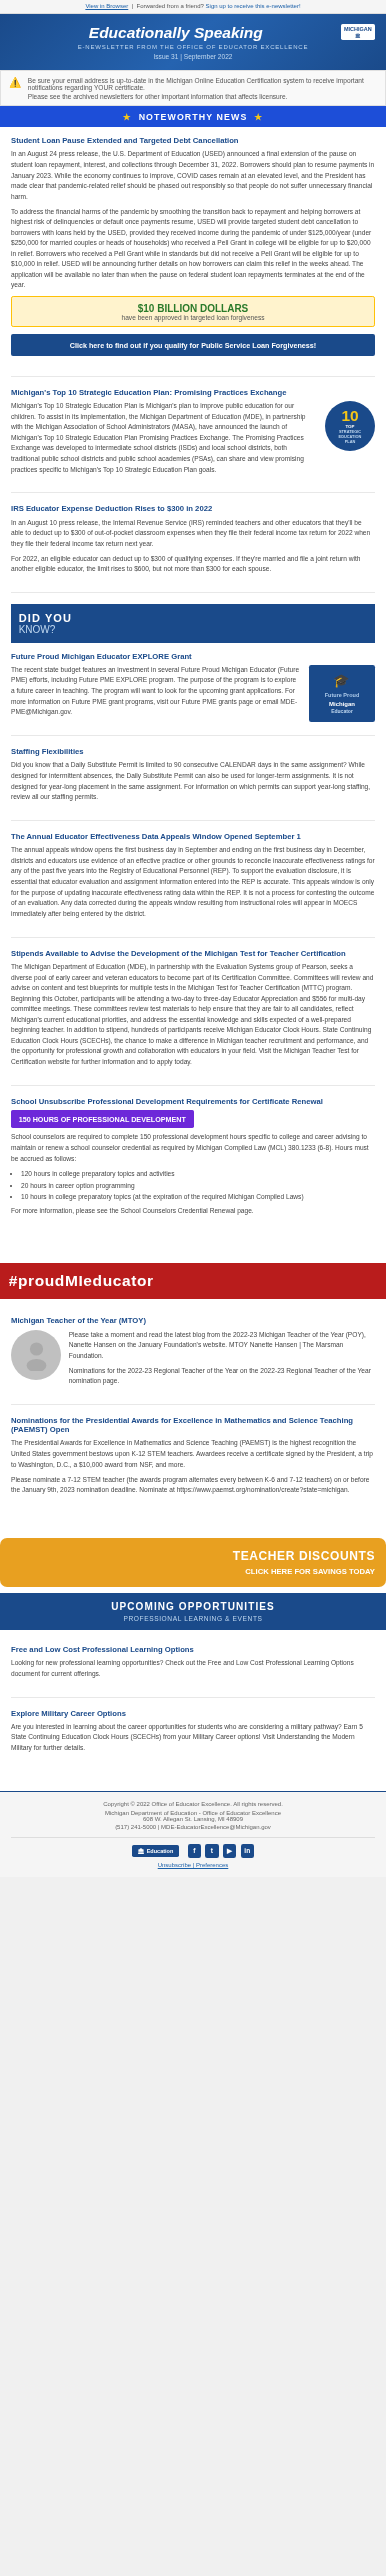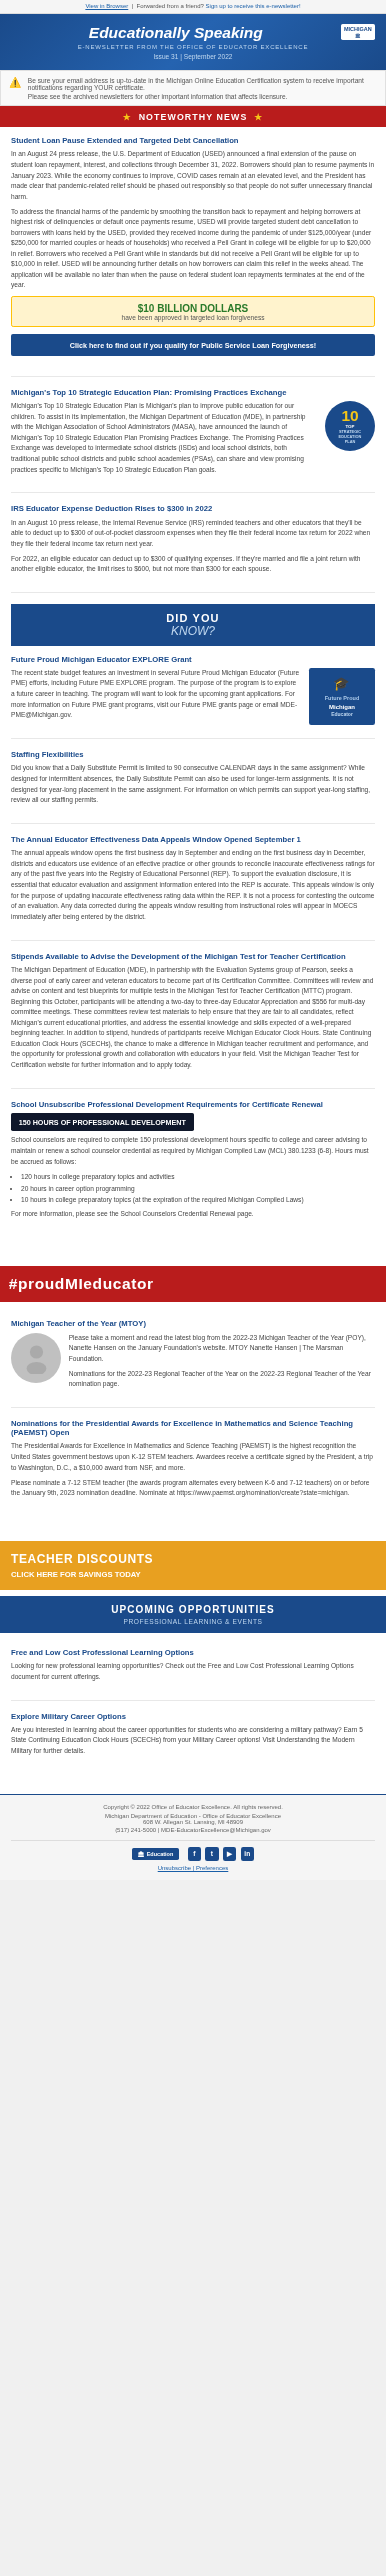--- a/index.html
+++ b/index.html
@@ -16,21 +16,21 @@
     .header-banner .edu-speaking { font-size: 15.5px; font-weight: bold; font-style: italic; color: #fff; }
     .header-banner .subtitle { font-size: 6px; letter-spacing: 0.8px; text-transform: uppercase; color: #c0d8f0; margin-top: 2.2px; }
     .header-banner .issue { font-size: 6.6px; color: #c0d8f0; margin-top: 3.3px; }
     .mi-logo { float: right; background: #fff; color: #1a4a8a; font-weight: bold; font-size: 5.5px; padding: 2.2px 3.3px; border-radius: 1.7px; }
 
     
     .notification-bar { background: #f9f9f9; border: 0.6px solid #e0e0e0; padding: 5.5px 8.8px; font-size: 6.6px; color: #555; display: flex; align-items: flex-start; gap: 5.5px; }
     .notif-icon { font-size: 10px; color: #f5a623; flex-shrink: 0; }
 
     
-    .noteworthy { background: #b91c1c; color: #fff; text-align: center; padding: 5.5px; font-size: 8.8px; font-weight: bold; letter-spacing: 1.1px; margin: 0; }
+    .noteworthy { background: #1d4ed8; color: #fff; text-align: center; padding: 5.5px; font-size: 8.8px; font-weight: bold; letter-spacing: 1.1px; margin: 0; }
     .noteworthy-star { color: #f5c518; margin: 0 3.3px; }
 
     
     .content { padding: 8.8px 11px; }
     .section { margin-bottom: 11px; padding-bottom: 13px; border-bottom: 0.6px solid #e8e8e8; }
     .section:last-child { border-bottom: none; }
 
     .section-title { font-size: 7.7px; font-weight: bold; color: #1a4a8a; margin-bottom: 4.4px; }
     .section p { font-size: 6.6px; line-height: 1.6; margin-bottom: 4.4px; color: #444; }
     .section ul { padding-left: 10px; font-size: 6.6px; line-height: 1.7; color: #444; }
@@ -39,46 +39,46 @@
     .cta-button { display: block; background: #1a4a8a; color: #fff; text-align: center; padding: 6.6px 11px; font-weight: bold; font-size: 7.2px; margin: 6.6px 0; border-radius: 2px; }
 
     
     .two-col { display: flex; gap: 19px; align-items: flex-start; }
     .two-col .text-col { flex: 1; }
     .two-col .img-col { flex-shrink: 0; }
     .top10-badge { background: #1a4a8a; color: #fff; width: 50px; height: 50px; border-radius: 50%; display: flex; flex-direction: column; align-items: center; justify-content: center; font-size: 6px; text-align: center; font-weight: bold; }
     .top10-badge .num { font-size: 15.5px; font-weight: bold; color: #f5c518; line-height: 1; }
 
     
-    .did-you-know { background: #1a4a8a; color: #fff; text-align: center; padding: 7.7px; margin: 8.8px 0; }
+    .did-you-know { background: #1a4a8a; color: #fff; padding: 7.7px; margin: 8.8px 0; }
     .did-you-know .dyk-title { font-size: 11px; font-weight: bold; letter-spacing: 1.1px; }
-    .did-you-know .dyk-sub { font-size: 12px; color: #c0d8f0; font-style: italic; }
+    .did-you-know .dyk-sub { font-size: 10px; color: #c0d8f0; }
 
     
     .future-proud-section { display: flex; gap: 7.7px; align-items: center; }
     .future-proud-badge { background: #1a4a8a; color: #fff; padding: 6.6px; min-width: 66px; text-align: center; border-radius: 2.2px; font-size: 6px; font-weight: bold; line-height: 1.4; }
     .future-proud-badge .fp-icon { font-size: 13.3px; margin-bottom: 2.2px; }
     .future-proud-badge .fp-title { font-size: 5.5px; color: #aac8e8; }
     .future-proud-badge .fp-name { font-size: 6px; font-weight: bold; color: #fff; }
     .future-proud-badge .fp-sub { font-size: 5px; color: #c0d8f0; }
 
     
-    .hours-badge { background: #0f172a; color: #fff; display: inline-block; padding: 4.4px 7.7px; font-size: 7.2px; font-weight: bold; border-radius: 1.7px; margin-bottom: 4.4px; }
+    .hours-badge { background: #6d28d9; color: #fff; display: inline-block; padding: 4.4px 7.7px; font-size: 7.2px; font-weight: bold; border-radius: 1.7px; margin-bottom: 4.4px; }
 
     
     .proud-banner { background: #b91c1c; color: #fff; text-align: left; padding: 8.8px; margin: 8.8px 0; }
     .proud-banner .hash { font-size: 15.5px; font-weight: 900; letter-spacing: 0.6px; }
 
     
     .mtoy-section { display: flex; gap: 7.7px; align-items: flex-start; }
     .mtoy-img { width: 50px; height: 50px; background: #c0c0c0; border-radius: 50%; display: flex; align-items: center; justify-content: center; color: #666; font-size: 6px; flex-shrink: 0; overflow: hidden; }
     .mtoy-img svg { width: 33px; height: 33px; }
 
     
-    .teacher-discounts { background: #e8a020; padding: 11px; text-align: left; margin: 5.5px 0; }
+    .teacher-discounts { background: #e8a020; padding: 11px; text-align: right; margin: 5.5px 0; border-radius: 7px; }
     .teacher-discounts .td-title { font-size: 12px; font-weight: 900; color: #fff; text-transform: uppercase; letter-spacing: 0.6px; line-height: 1.3; }
     .teacher-discounts .td-sub { font-size: 7.7px; color: #fff; font-weight: bold; margin-top: 2.2px; }
 
     
     .upcoming { background: #1a4a8a; color: #fff; text-align: center; padding: 8.8px; margin: 5.5px 0; }
     .upcoming .up-title { font-size: 10px; font-weight: 900; text-transform: uppercase; letter-spacing: 1.1px; }
     .upcoming .up-sub { font-size: 6.6px; color: #c0d8f0; letter-spacing: 0.6px; text-transform: uppercase; margin-top: 2.2px; }
 
     
     .footer { background: #f5f5f5; border-top: 1.1px solid #1a4a8a; padding: 8.8px 11px; font-size: 6px; color: #666; text-align: center; }

